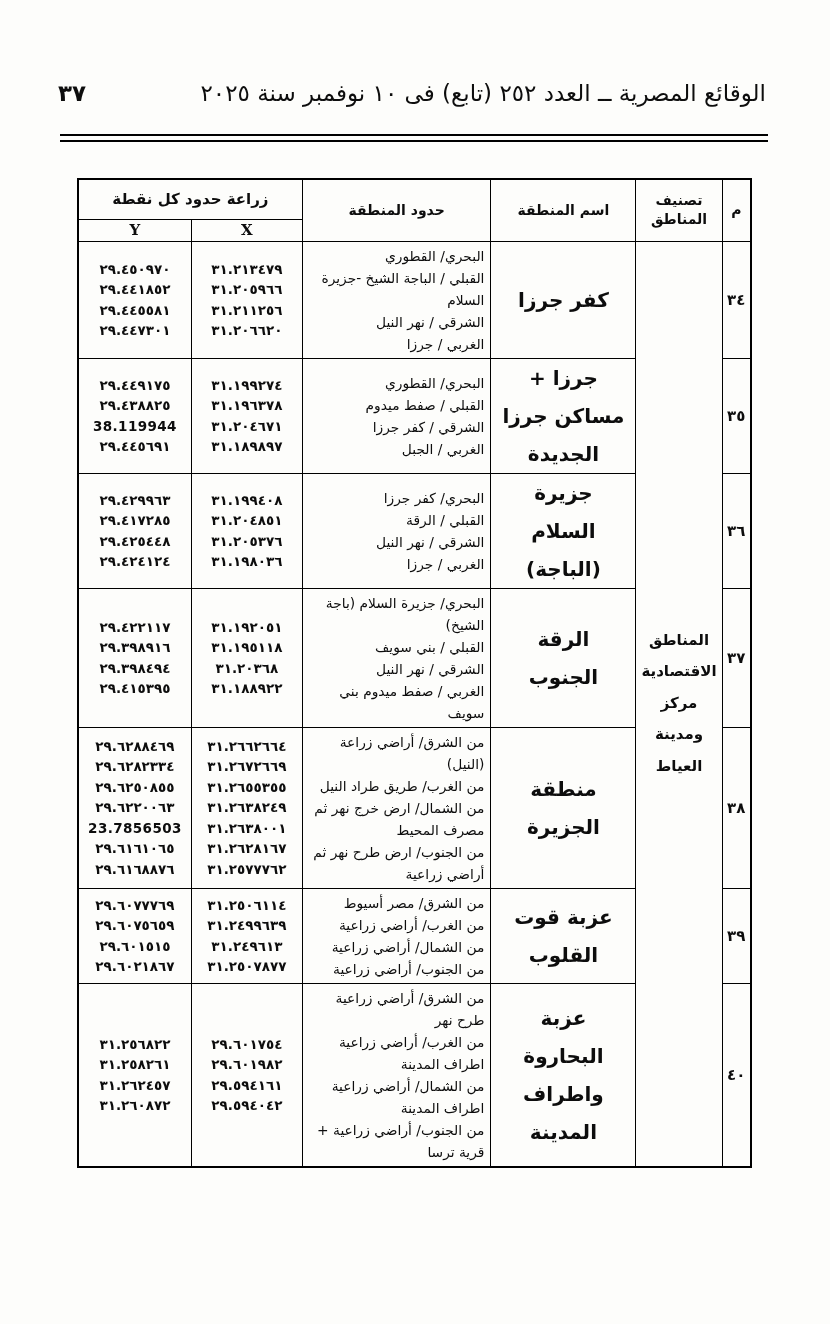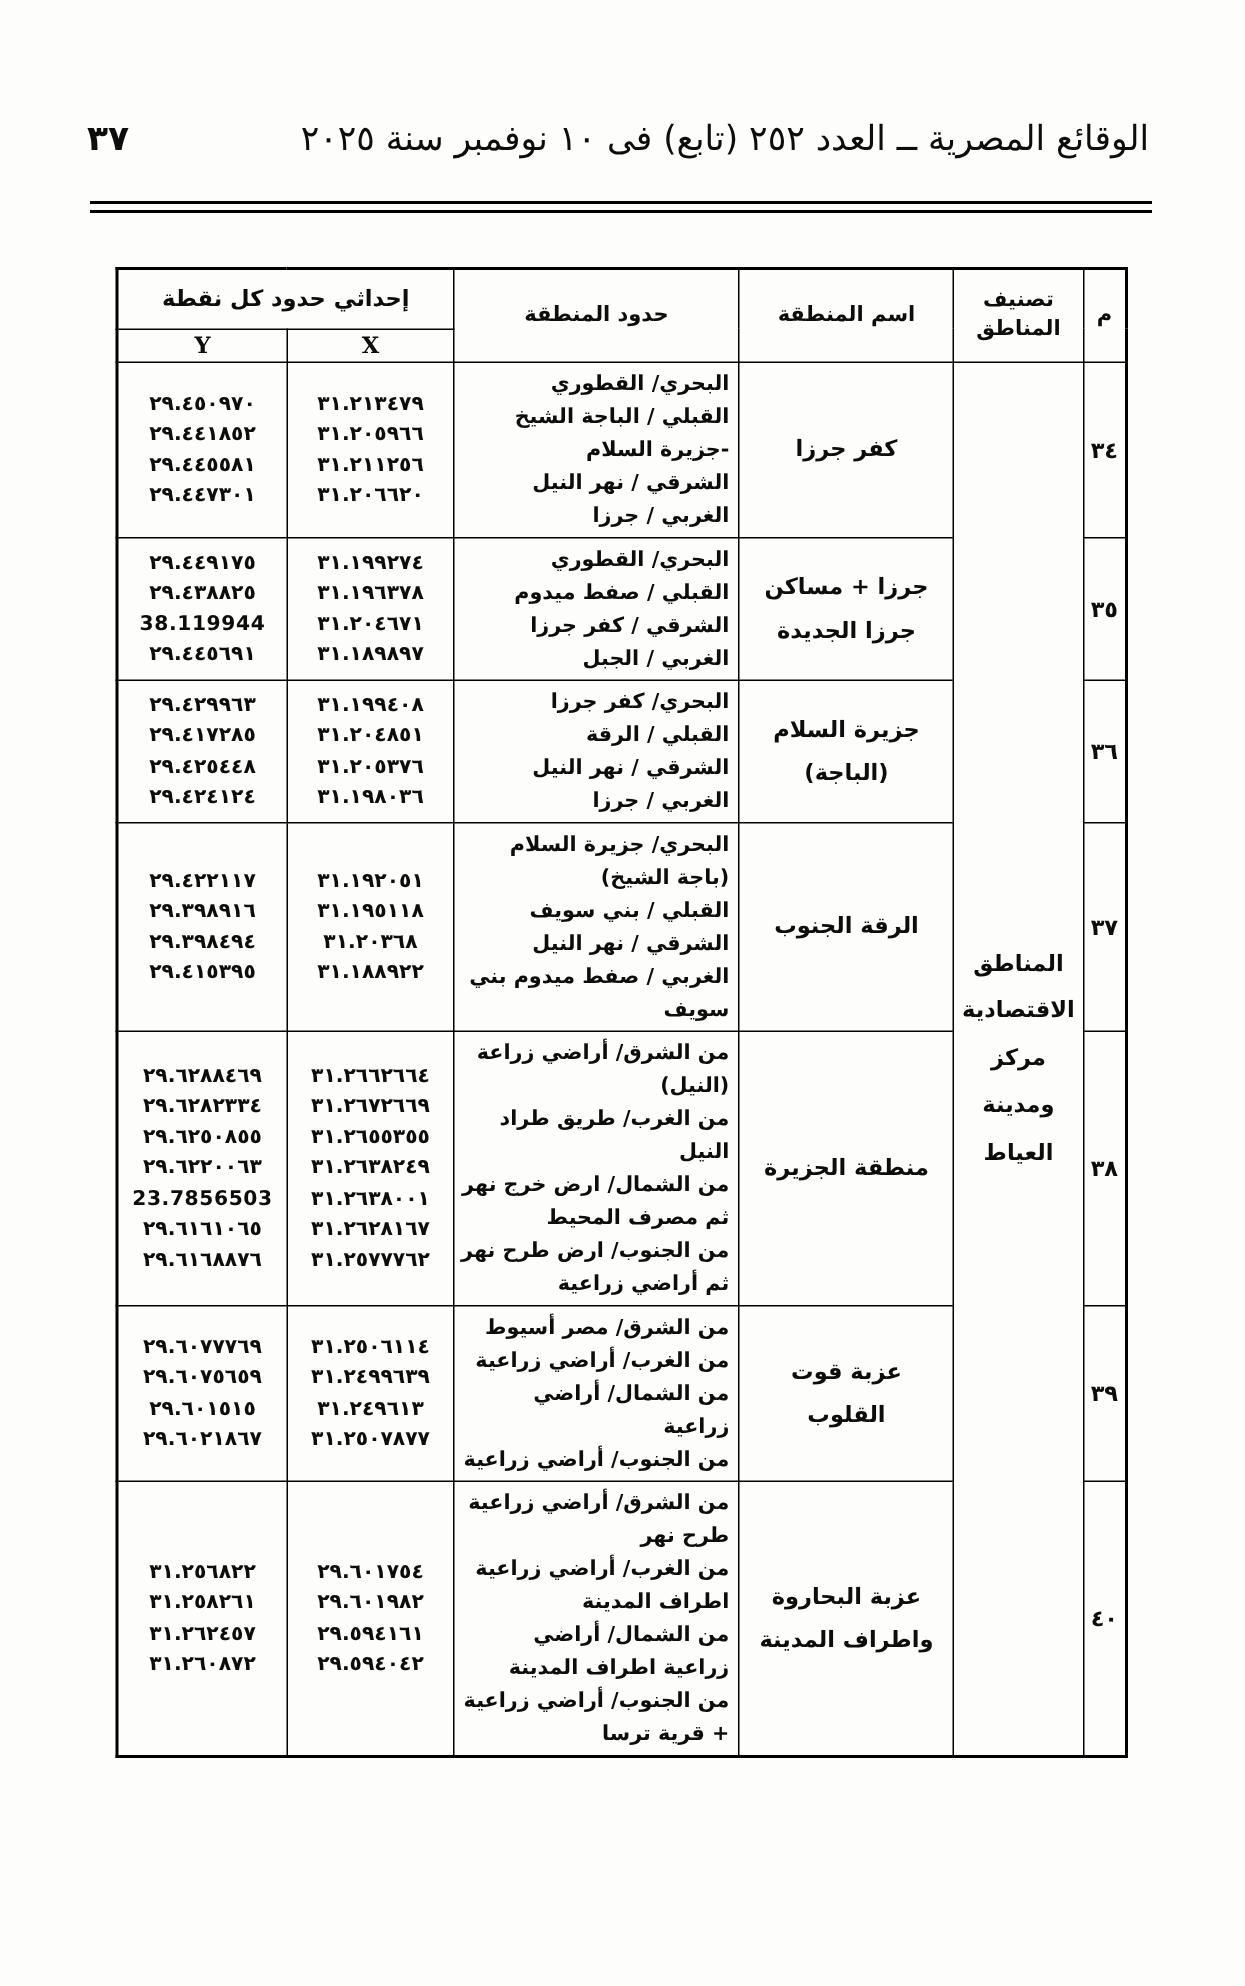--- a/index.html
+++ b/index.html
@@ -40,26 +40,26 @@
   tr.head-sub { height:22px; }
   th.small-head { font-size:14px; line-height:1.35; padding:0 2px; }
   th.coord-head { font-size:15px; }
   th.xy-head { font-size:15px; font-family:"DejaVu Serif", serif; }
   td.serial { font-size:15px; font-weight:bold; text-align:center; }
   td.classification {
     font-size:15px; font-weight:bold; text-align:center;
     line-height:2.1; padding:16px 5px;
   }
   td.area-name {
-    font-size:15px; font-weight:bold; text-align:center;
+    font-size:20px; font-weight:bold; text-align:center;
     line-height:1.9; padding:0 10px;
   }
   td.bounds { padding:3px 6px 3px 4px; }
   .bound-line {
-    font-size:13.8px; font-weight:bold; text-align:right;
+    font-size:13.8px; font-weight:normal; text-align:right;
     line-height:22px; direction:rtl;
   }
   td.coords { text-align:center; padding:2px 2px; }
   .coord-line {
     direction:ltr; unicode-bidi:isolate;
     font-size:13.5px; font-weight:bold;
     line-height:20.5px; letter-spacing:0.4px;
     text-align:center;
   }
   tr.h95  { height:95px; }
@@ -87,21 +87,21 @@
       <col style="width:203px">
       <col style="width:114px">
       <col style="width:115px">
     </colgroup>
     <thead>
       <tr class="head-top">
         <th rowspan="2" class="small-head">م</th>
         <th rowspan="2" class="small-head">تصنيف المناطق</th>
         <th rowspan="2" class="small-head">اسم المنطقة</th>
         <th rowspan="2" class="small-head">حدود المنطقة</th>
-        <th colspan="2" class="coord-head">إحداثي حدود كل نقطة</th>
+        <th colspan="2" class="coord-head">زراعة حدود كل نقطة</th>
       </tr>
       <tr class="head-sub">
         <th class="xy-head">X</th>
         <th class="xy-head">Y</th>
       </tr>
     </thead>
     <tbody>
 
       <tr class="h95">
         <td class="serial">٣٤</td>

